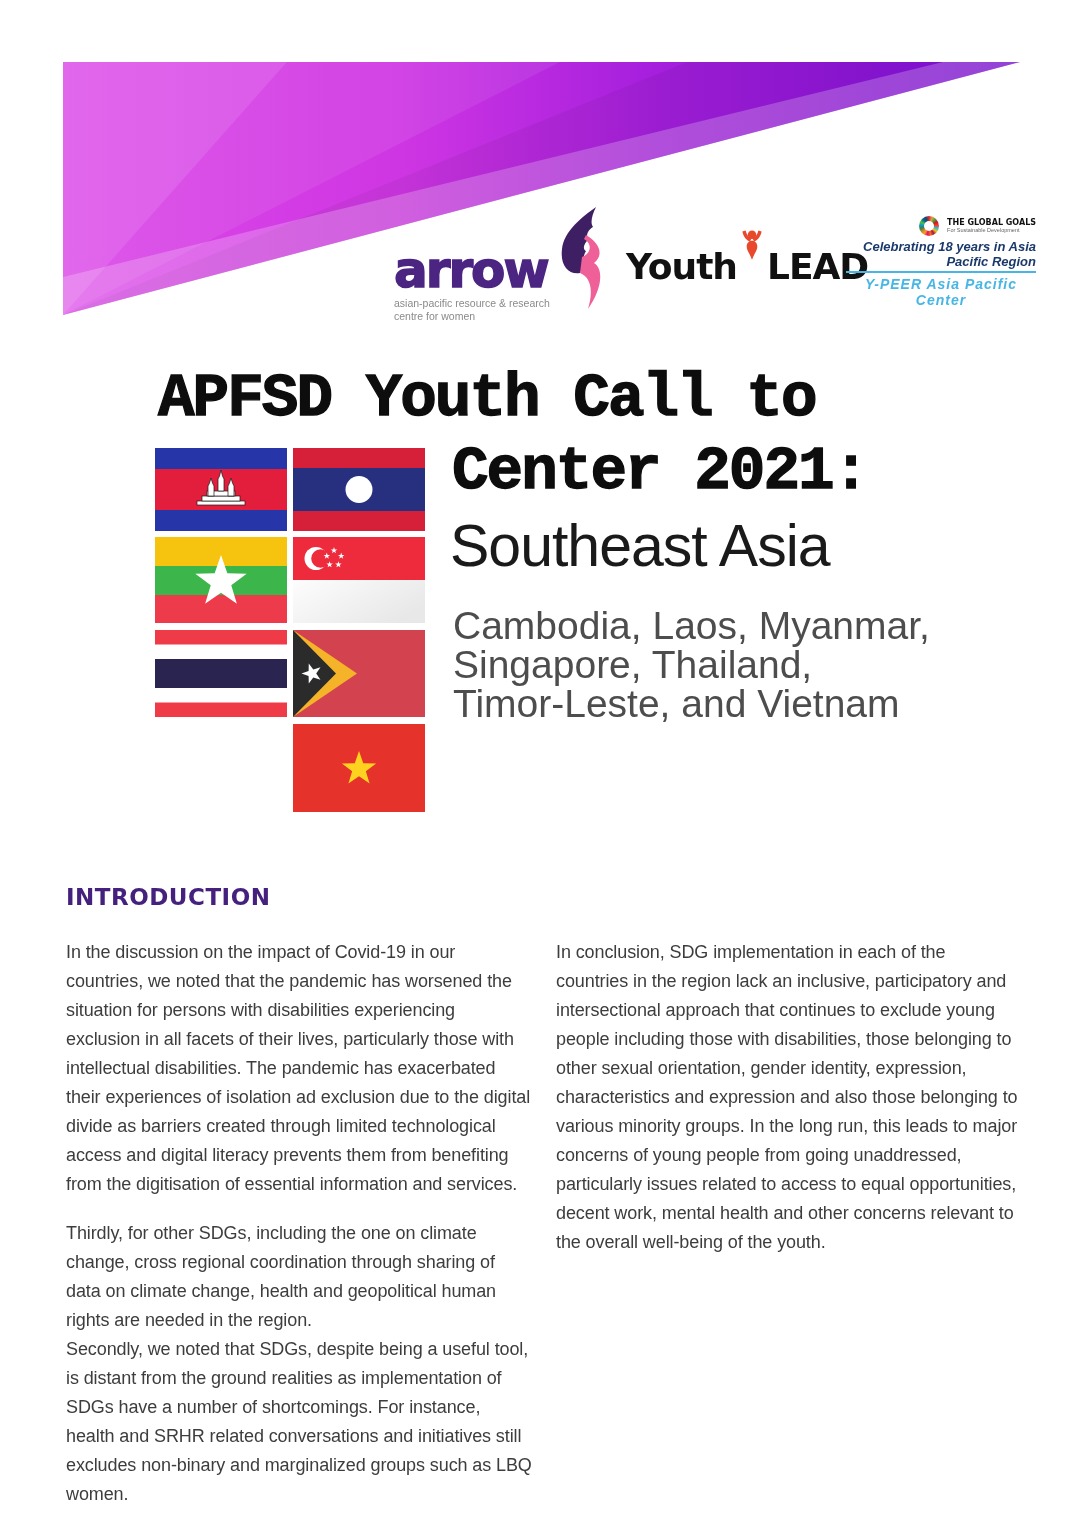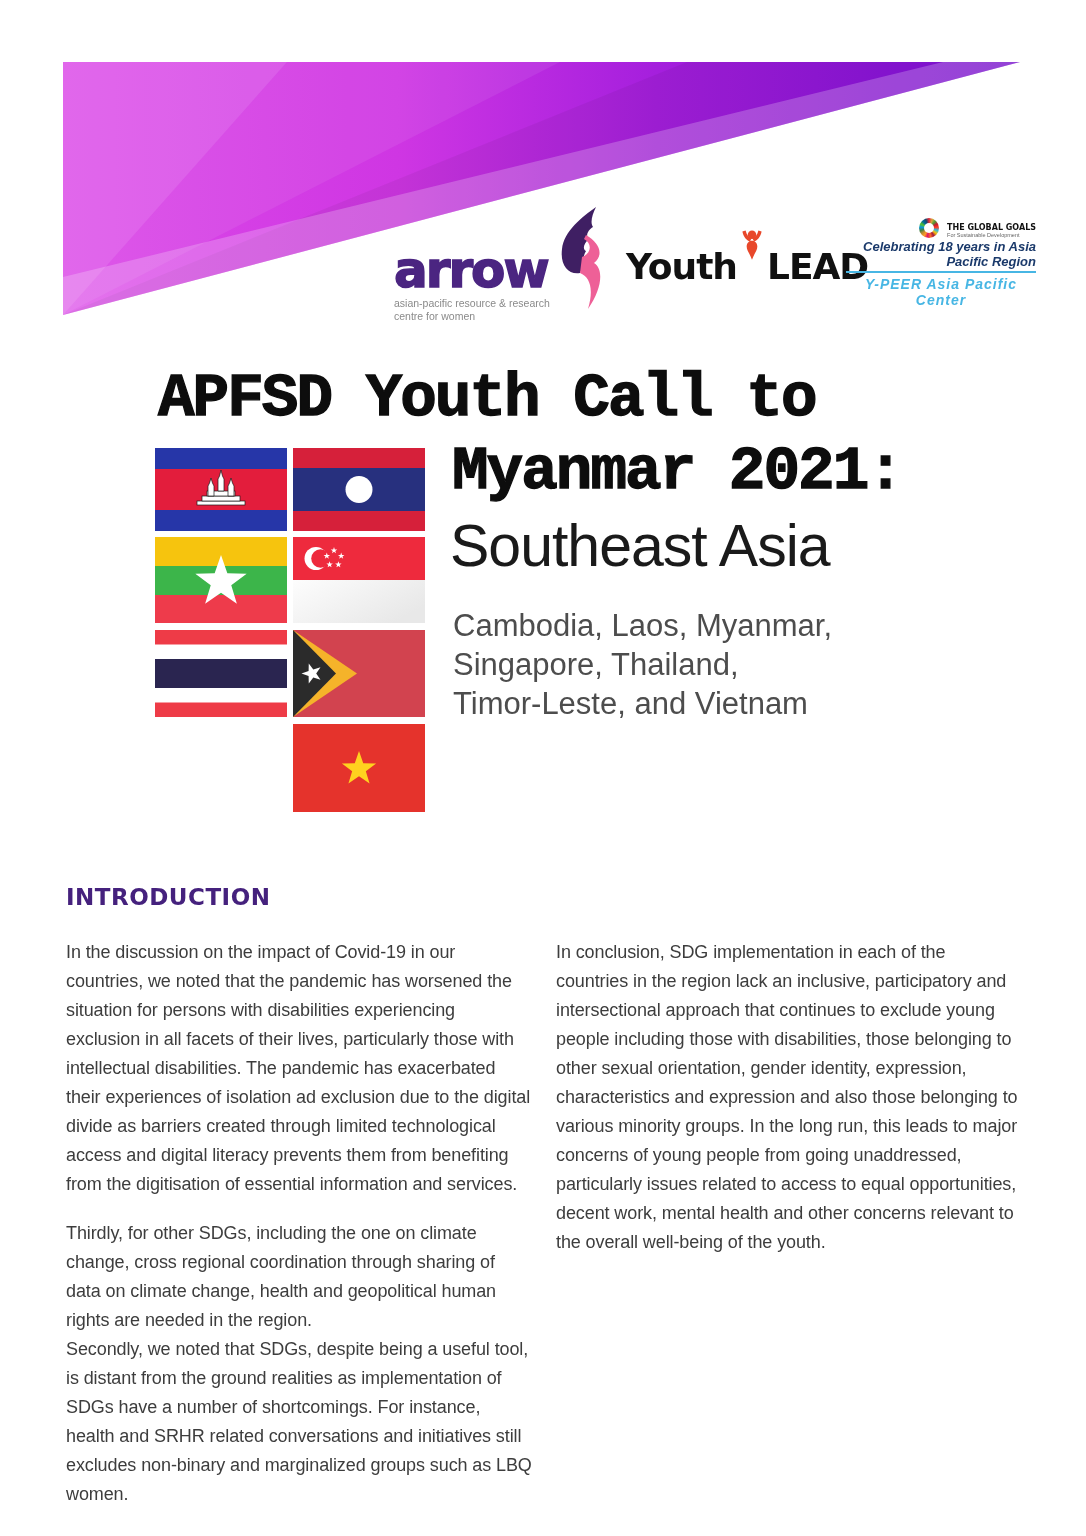--- a/index.html
+++ b/index.html
@@ -18,21 +18,21 @@
   .arrow-tagline{font-size:10.5px;color:#8a8a8a;line-height:1.25;margin-top:4px;}
   .arrow-icon{margin-left:2px;}
 
   
   .youthlead{position:absolute;left:626px;top:246px;width:210px;white-space:nowrap;}
   .yl-word{font-family:"DejaVu Sans",sans-serif;font-size:36px;font-weight:700;color:#111;letter-spacing:-1px;}
   .yl-icon{display:inline-block;vertical-align:top;margin:-16px 1px 0 1px;}
 
   
   .ypeer{position:absolute;left:846px;top:214px;width:190px;}
-  .gg-row{display:flex;justify-content:flex-end;align-items:flex-end;gap:8px;height:24px;}
+  .gg-row{display:flex;justify-content:flex-end;align-items:center;gap:8px;height:24px;}
   .gg-ring{position:relative;width:20px;height:20px;border-radius:50%;
            background:conic-gradient(#e5243b,#dda63a,#4c9f38,#c5192d,#ff3a21,#26bde2,#fcc30b,#a21942,#fd6925,#dd1367,#fd9d24,#bf8b2e,#3f7e44,#0a97d9,#56c02b,#00689d,#19486a,#e5243b);}
   .gg-ring::after{content:"";position:absolute;left:5px;top:5px;width:10px;height:10px;border-radius:50%;background:#fff;}
   .gg-text{display:flex;flex-direction:column;line-height:1;}
   .gg-title{font-family:"DejaVu Sans",sans-serif;font-size:8px;font-weight:900;color:#111;}
   .gg-sub{font-size:5.5px;color:#666;margin-top:1px;}
   .ypeer-word{position:relative;font-family:"DejaVu Sans",sans-serif;font-size:40px;font-weight:900;
               color:#47b6e4;-webkit-text-stroke:2.2px #47b6e4;letter-spacing:0px;line-height:1.1;margin-top:2px;}
   .ypeer-word .gap{display:inline-block;width:22px;}
   .ypeer-dancer{position:absolute;left:26px;top:-10px;}
@@ -40,21 +40,21 @@
   .ypeer-line{border-bottom:2px solid #47b6e4;margin-top:2px;}
   .ypeer-center{font-size:14px;font-weight:bold;font-style:italic;color:#47b6e4;letter-spacing:1px;text-align:center;margin-top:3px;}
 
   
   .title-line{position:absolute;font-family:Liberation Mono, monospace;font-weight:800;color:#0d0d0d;
               font-size:61px;line-height:1;letter-spacing:-2px;-webkit-text-stroke:1.3px #0d0d0d;white-space:nowrap;}
   .title-line1{left:158px;top:368px;}
   .title-line2{left:452px;top:441px;}
   .subtitle{position:absolute;left:450px;top:517px;font-size:59px;font-weight:400;color:#1a1a1a;
             letter-spacing:-1px;line-height:1;white-space:nowrap;}
-  .countries{position:absolute;left:453px;top:606px;font-size:31px;color:#4d4d4d;line-height:39px;white-space:nowrap;}
+  .countries{position:absolute;left:453px;top:606px;font-size:39px;color:#4d4d4d;line-height:39px;white-space:nowrap;}
 
   
   .flag{position:absolute;}
   .flag svg{display:block;width:100%;height:100%;}
   .flag-cambodia{left:155px;top:448px;width:132px;height:83px;}
   .flag-laos{left:293px;top:448px;width:132px;height:83px;}
   .flag-myanmar{left:155px;top:537px;width:132px;height:86px;}
   .flag-singapore{left:293px;top:537px;width:132px;height:86px;}
   .flag-thailand{left:155px;top:630px;width:132px;height:87px;}
   .flag-timor-leste{left:293px;top:630px;width:132px;height:87px;}
@@ -129,21 +129,21 @@
         <span class="gg-title">THE GLOBAL GOALS</span>
         <span class="gg-sub">For Sustainable Development</span>
       </span>
     </div>
     <div class="ypeer-celebrating">Celebrating 18 years in Asia Pacific Region</div>
     <div class="ypeer-line"></div>
     <div class="ypeer-center">Y-PEER Asia Pacific Center</div>
   </div>
 
   <div class="title-line title-line1">APFSD Youth Call to</div>
-  <div class="title-line title-line2">Myanmar 2021:</div>
+  <div class="title-line title-line2">Center 2021:</div>
   <div class="subtitle">Southeast Asia</div>
   <div class="countries">
     <div>Cambodia, Laos, Myanmar,</div>
     <div>Singapore, Thailand,</div>
     <div>Timor-Leste, and Vietnam</div>
   </div>
 
   <div class="flag flag-cambodia">
     <svg viewBox="0 0 132 83">
       <rect width="132" height="83" fill="#e31d3c"></rect>

